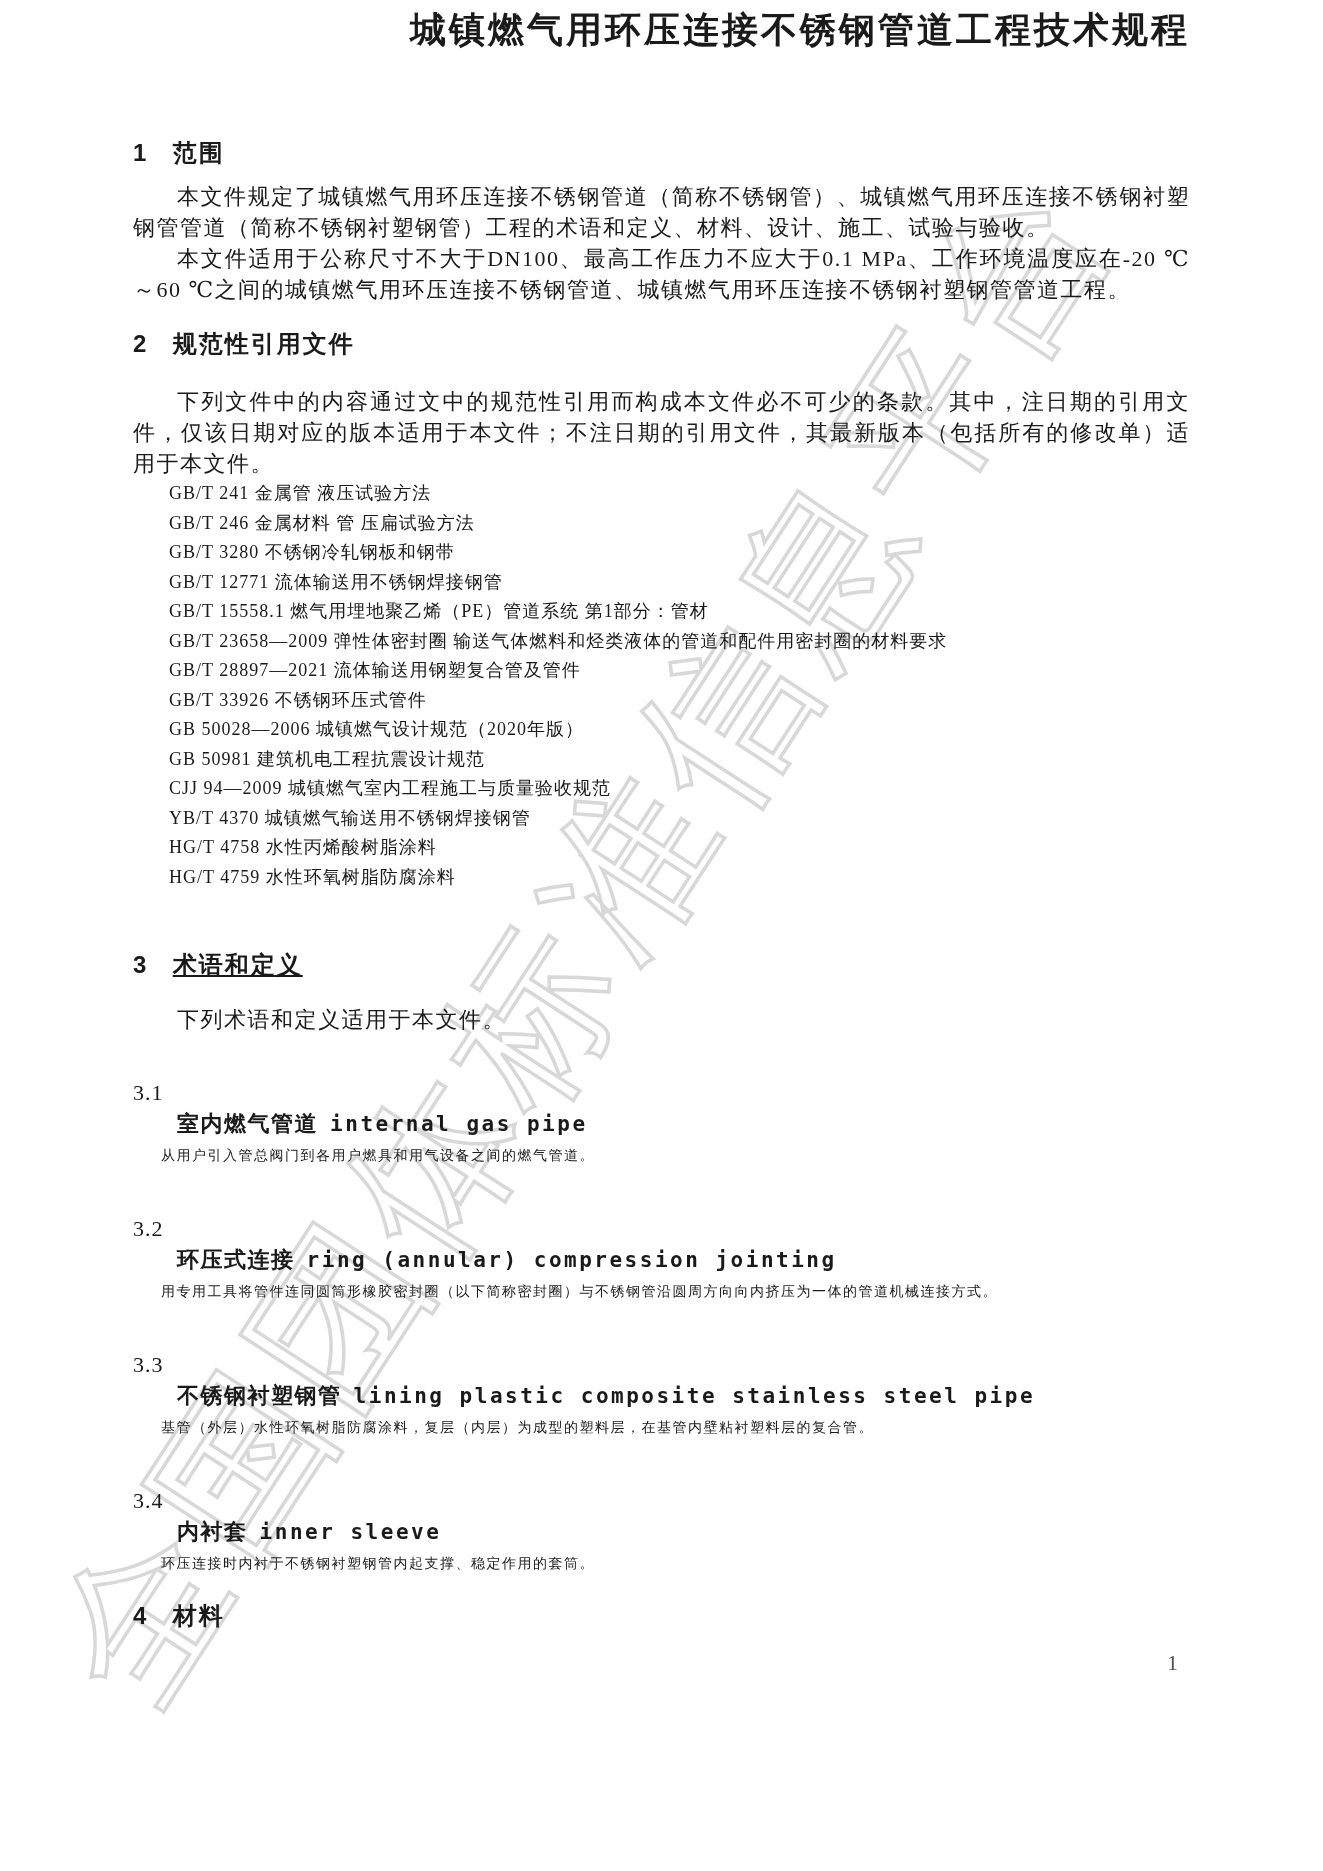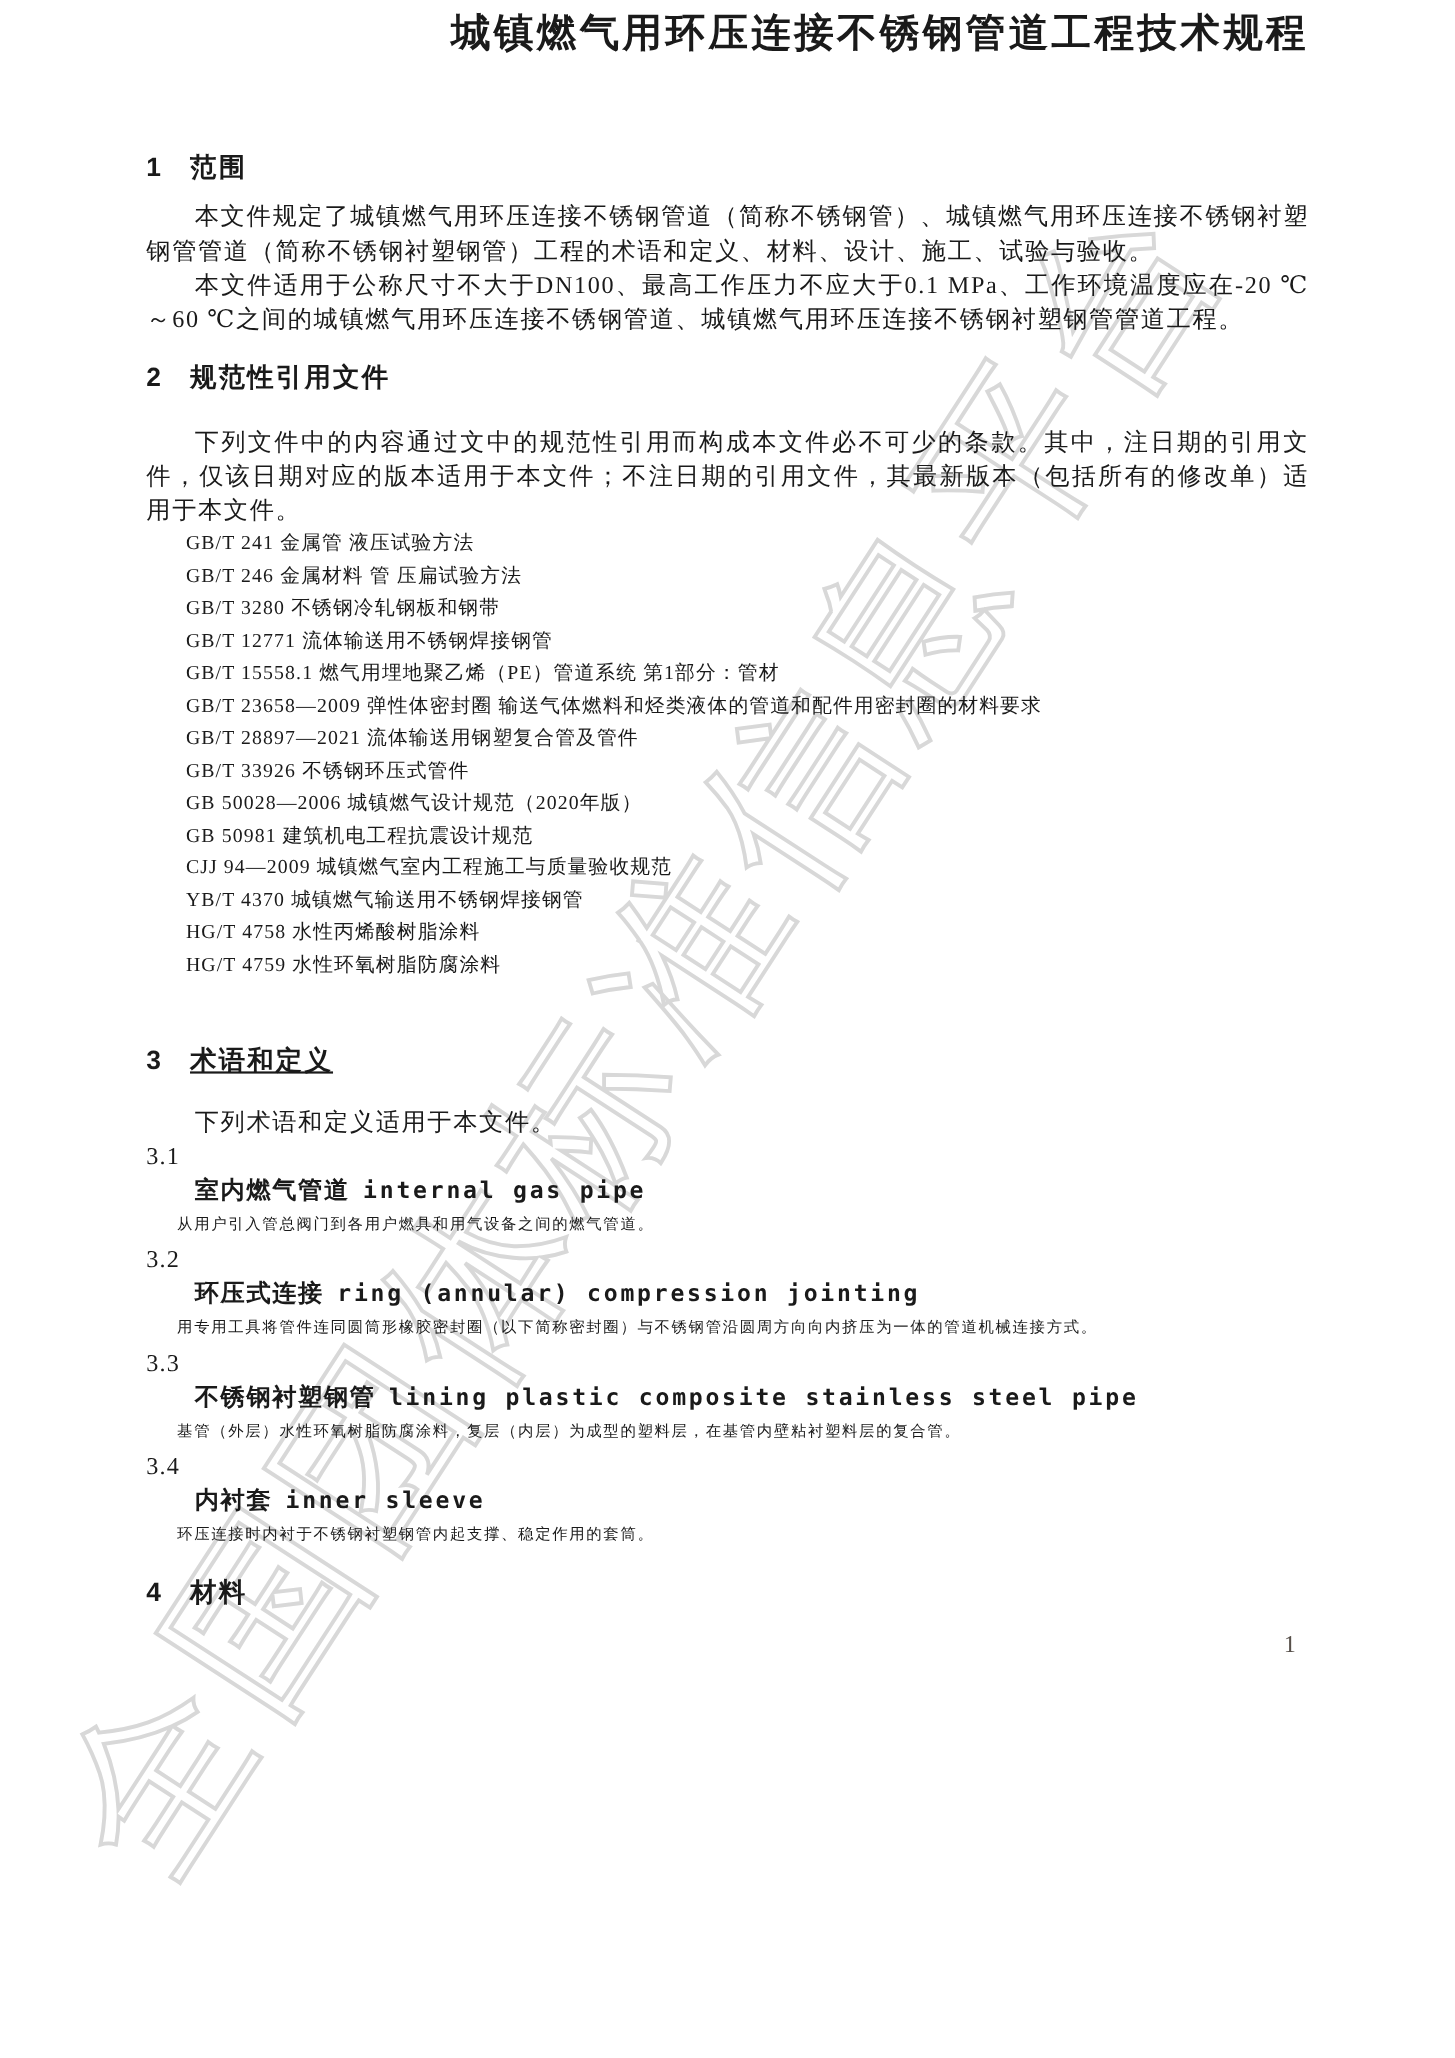--- a/index.html
+++ b/index.html
@@ -79,20 +79,21 @@
     line-height: 29.5px;
     letter-spacing: 1px;
     padding-left: 2em;
     white-space: nowrap;
   }
   .s3-intro { margin-top: 26px; }
   .term-num {
     font-size: 22px;
     line-height: 31px;
     letter-spacing: 1px;
+    margin-top: 42px;
   }
   .term-name {
     font-size: 22px;
     line-height: 31px;
     padding-left: 2em;
     font-weight: bold;
   }
   .term-zh {
     font-family: "Liberation Sans", "DejaVu Sans", sans-serif;
     letter-spacing: 1.5px;

